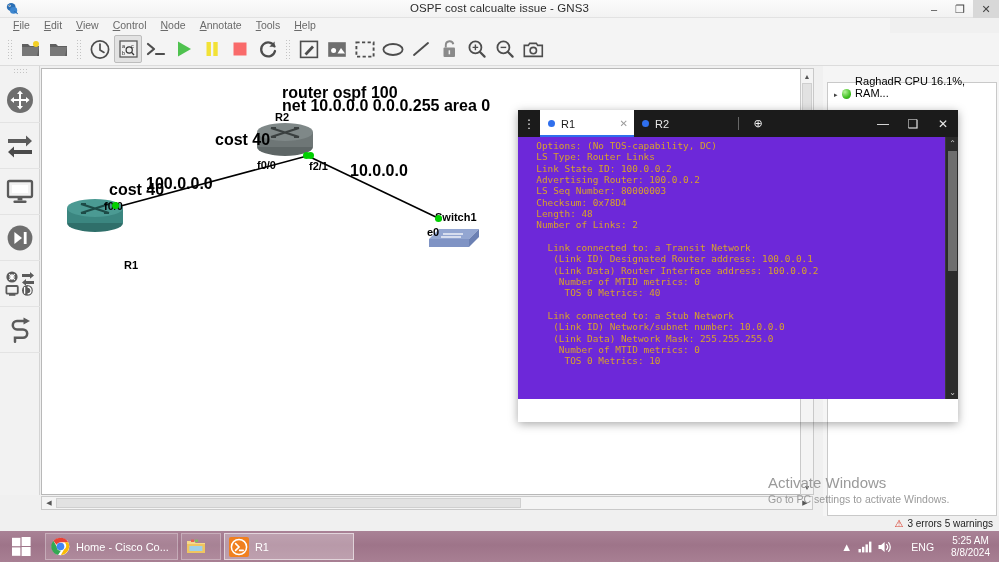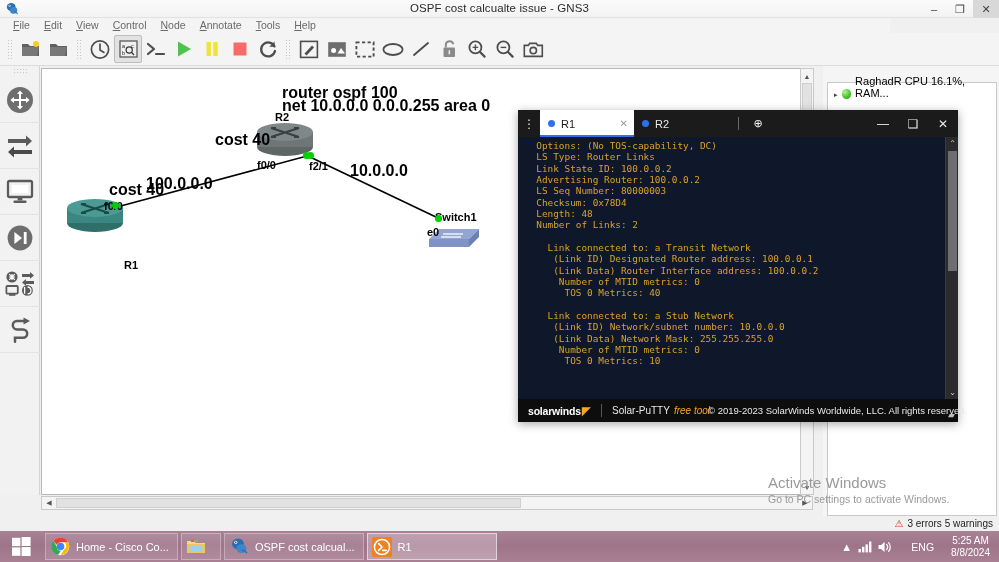--- a/index.html
+++ b/index.html
@@ -123,21 +123,21 @@
   .pt-tab.active{ background:#ffffff; color:#1b1b1b;}
   .pt-tab.active:after{ content:""; position:absolute; left:0; right:0; bottom:0; height:2px;
            background:#2f6fed;}
   .pt-dot{ width:7px; height:7px; border-radius:50%; background:#2f6fed; margin-right:6px;}
   .pt-x{ margin-left:auto; padding-left:18px; font-size:10px; color:#9b9b9b;}
   .pt-sep{ width:1px; background:#676767; margin:7px 6px 7px 10px;}
   .pt-plus{ width:26px; display:flex; align-items:center; justify-content:center; color:#f1f1f1;}
   .pt-wbtns{ margin-left:auto; display:flex; }
   .pt-wb{ width:30px; display:flex; align-items:center; justify-content:center;
           color:#eaeaea; font-size:12px;}
-  .putty-body{ position:relative; height:262px; background:#0f172a; overflow:hidden;padding-left:13px;}
+  .putty-body{ position:relative; height:262px; background:#6d28d9; overflow:hidden;padding-left:13px;}
   .term{ position:absolute; left:7px; top:3px; right:18px;
          font-family:"DejaVu Sans Mono","Liberation Mono",monospace;
          font-size:9.4px; line-height:11.33px; color:#d8a22a; white-space:pre;}
   .term-sb{ position:absolute; right:0; top:0; width:13px; height:262px; background:#2b2b2b;
          border-left:1px solid #3a3a3a;}
   .term-sb .cap{ position:absolute; left:2px; width:9px; height:11px; color:#d0d0d0;
          font-size:8px; text-align:center; line-height:11px;}
   .term-sb .thumb{ position:absolute; left:2px; top:14px; width:9px; height:120px;
          background:#6e6e6e;}
   .putty-foot{ height:23px; background:#0d0d0d; display:flex; align-items:center;
@@ -504,29 +504,20 @@
      (Link Data) Network Mask: 255.255.255.0
       Number of MTID metrics: 0
        TOS 0 Metrics: 10</div>
       <div class="term-sb">
         <div class="cap" style="top:1px;">⌃</div>
         <div class="thumb"></div>
         <div class="cap" style="bottom:1px;">⌄</div>
       </div>
     </div>
 
-    <div class="putty-foot">
-      <span class="sw-logo">solarwinds</span>
-      <span class="sw-bolt">◤</span>
-      <span class="sw-div"></span>
-      <span>Solar-PuTTY</span>
-      <span class="sw-free">free tool</span>
-      <span class="sw-copy">© 2019-2023 SolarWinds Worldwide, LLC. All rights reserved.</span>
-      <span class="sw-grip">▰</span>
-    </div>
   </div>
 
   <div class="watermark">
     <div class="l1">Activate Windows</div>
     <div class="l2">Go to PC settings to activate Windows.</div>
   </div>
 
   <div class="errbar">
     <span class="warn-tri">⚠</span>
     <span>3 errors 5 warnings</span>
@@ -562,32 +553,20 @@
           <path d="M1 3h7l1.6 2H19v10H1z" fill="#f6d98a"></path>
           <path d="M1 6h18v9H1z" fill="#f0c560"></path>
           <rect x="3.4" y="8" width="13" height="5" fill="#9fd0e8"></rect>
           <rect x="5" y="1.6" width="3" height="2.4" fill="#e8604a"></rect>
           <rect x="9" y="1.6" width="3" height="2.4" fill="#7fbf5a"></rect>
         </svg>
       </span>
       <span></span>
     </div>
 
-    <div class="tb-task">
-      <span class="ti">
-        <svg width="19" height="19" viewBox="0 0 19 19">
-          <ellipse cx="8" cy="7" rx="6" ry="5.4" fill="#2a6fb5"></ellipse>
-          <ellipse cx="11.5" cy="11.6" rx="5" ry="4.4" fill="#3d86cf"></ellipse>
-          <circle cx="5.8" cy="5.2" r="1.5" fill="#fff"></circle>
-          <circle cx="5.8" cy="5.2" r="0.7" fill="#111"></circle>
-          <path d="M12 13q3.4 .8 5 3.2" stroke="#2a6fb5" stroke-width="1.4" fill="none"></path>
-        </svg>
-      </span>
-      <span>OSPF cost calcual...</span>
-    </div>
 
     <div class="tb-task active" style="min-width:130px;">
       <span class="ti">
         <svg width="20" height="20" viewBox="0 0 20 20">
           <rect x="0" y="0" width="20" height="20" rx="2" fill="#f08020"></rect>
           <circle cx="10" cy="10" r="7.6" fill="none" stroke="#fff" stroke-width="1.5"></circle>
           <path d="M6.6 6.6 10 10l-3.4 3.4" stroke="#fff" stroke-width="1.6" fill="none" stroke-linecap="round"></path>
           <path d="M10.6 13.4h3.6" stroke="#fff" stroke-width="1.6" stroke-linecap="round"></path>
         </svg>
       </span>

